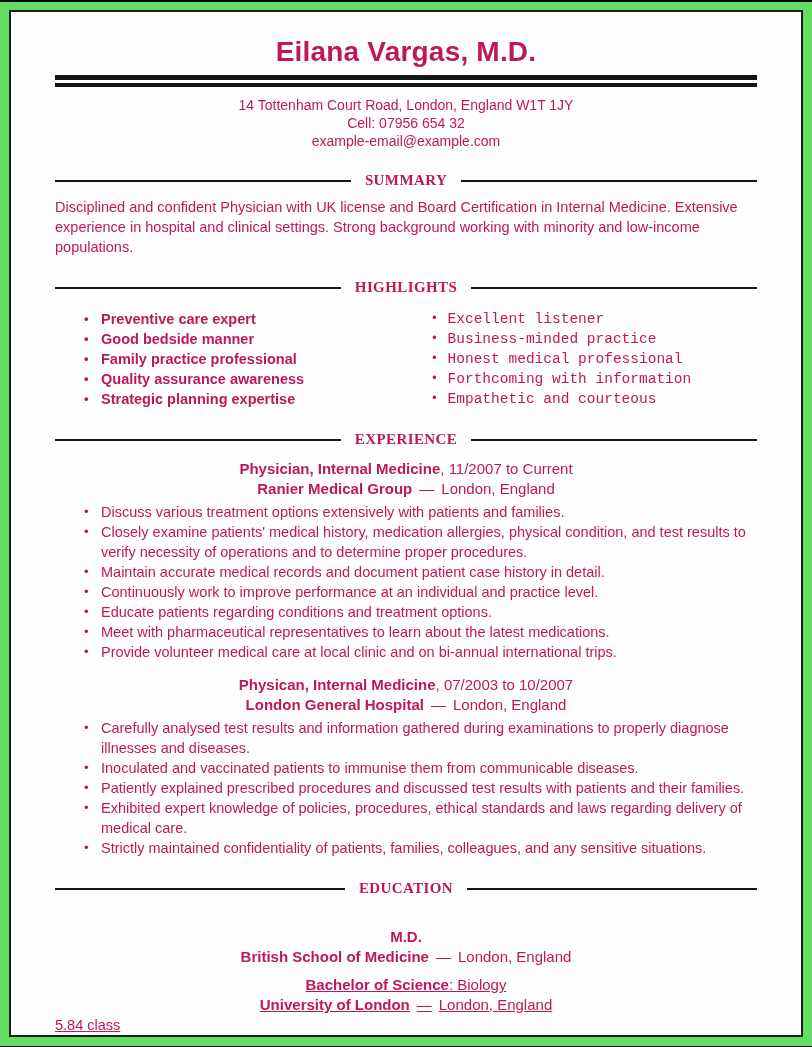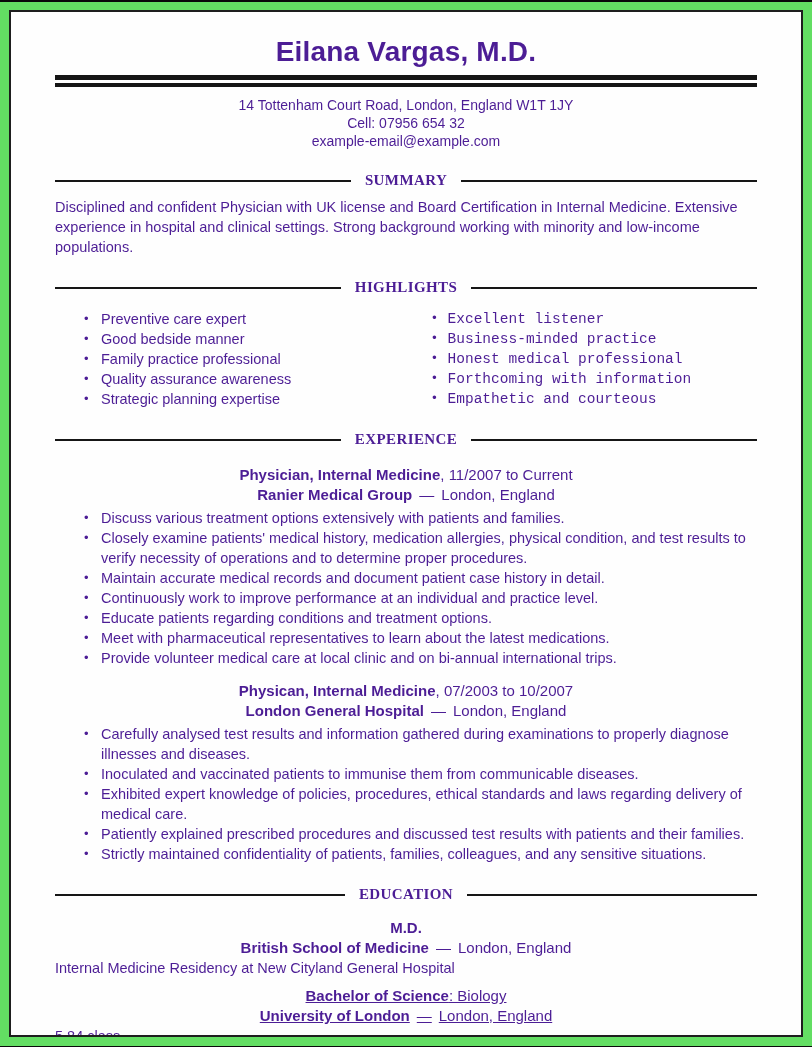--- a/index.html
+++ b/index.html
@@ -16,21 +16,21 @@
     border-bottom: 1px solid #0a0a0a;
     padding: 8px 9px 9px 9px;
   }
   .page {
     box-sizing: border-box;
     width: 100%; height: 100%;
     background: #fefefe;
     border: 2px solid #1e1e1e;
     padding: 0 44px;
     overflow: hidden;
-    color: #4c1d95;
+    color: #be185d;
   }
   
   .name {
     margin-top: 24px;
     text-align: center;
     font-size: 28px;
     font-weight: bold;
     letter-spacing: 0.2px;
     line-height: 32px;
   }
@@ -84,30 +84,30 @@
   }
   ul.bullets li::before {
     content: "\2022";
     position: absolute;
     left: 0;
     top: 0;
     font-size: 13px;
   }
   
   .hl-cols { display: flex; }
-  .hl-cols ul.col-left  { flex: 0 0 53.5%; box-sizing: border-box; }
+  .hl-cols ul.col-left  { flex: 0 0 53.5%; box-sizing: border-box; font-weight: bold; }
   .hl-cols ul.col-right { flex: 1; padding-left: 0; font-family: Liberation Mono, monospace; }
   
-  .job { margin-top: 9px; }
+  .job { margin-top: 3px; }
   .job-head { text-align: center; font-size: 15px; line-height: 20px; }
   .job-head strong { font-weight: bold; }
   .dash { margin: 0 7px; }
   .job ul.bullets { margin-top: 3px; }
   
-  .edu { margin-top: 7px; }
+  .edu { margin-top: 22px; }
   .edu-center { text-align: center; font-size: 15px; line-height: 20px; }
   .edu-note { font-size: 14.5px; line-height: 20px; text-align: left; }
   .edu + .edu { margin-top: 8px; text-decoration: underline; }
 </style>
 </head>
 <body>
 
 <div class="frame">
   <div class="page">
 
@@ -171,36 +171,35 @@
     </div>
 
     <div class="job" style="margin-top:13px">
       <div class="job-head">
         <div><strong>Physican, Internal Medicine</strong><span>, 07/2003 to 10/2007</span></div>
         <div><strong>London General Hospital</strong><span class="dash">—</span><span>London, England</span></div>
       </div>
       <ul class="bullets">
         <li>Carefully analysed test results and information gathered during examinations to properly diagnose illnesses and diseases.</li>
         <li>Inoculated and vaccinated patients to immunise them from communicable diseases.</li>
+        <li>Patiently explained prescribed procedures and discussed test results with patients and their families.</li>
         <li>Exhibited expert knowledge of policies, procedures, ethical standards and laws regarding delivery of medical care.</li>
-        <li>Patiently explained prescribed procedures and discussed test results with patients and their families.</li>
         <li>Strictly maintained confidentiality of patients, families, colleagues, and any sensitive situations.</li>
       </ul>
     </div>
 
     <div class="sec-header">
       <span class="rule"></span>
       <span class="sec-title">EDUCATION</span>
       <span class="rule"></span>
     </div>
 
     <div class="edu">
       <div class="edu-center"><strong>M.D.</strong><span></span></div>
       <div class="edu-center"><strong>British School of Medicine</strong><span class="dash">—</span><span>London, England</span></div>
-      <div class="edu-note">Internal Medicine Residency at New Cityland General Hospital</div>
     </div>
 
     <div class="edu">
       <div class="edu-center"><strong>Bachelor of Science</strong><span>: Biology</span></div>
       <div class="edu-center"><strong>University of London</strong><span class="dash">—</span><span>London, England</span></div>
       <div class="edu-note">5.84 class</div>
     </div>
 
   </div>
 </div>

